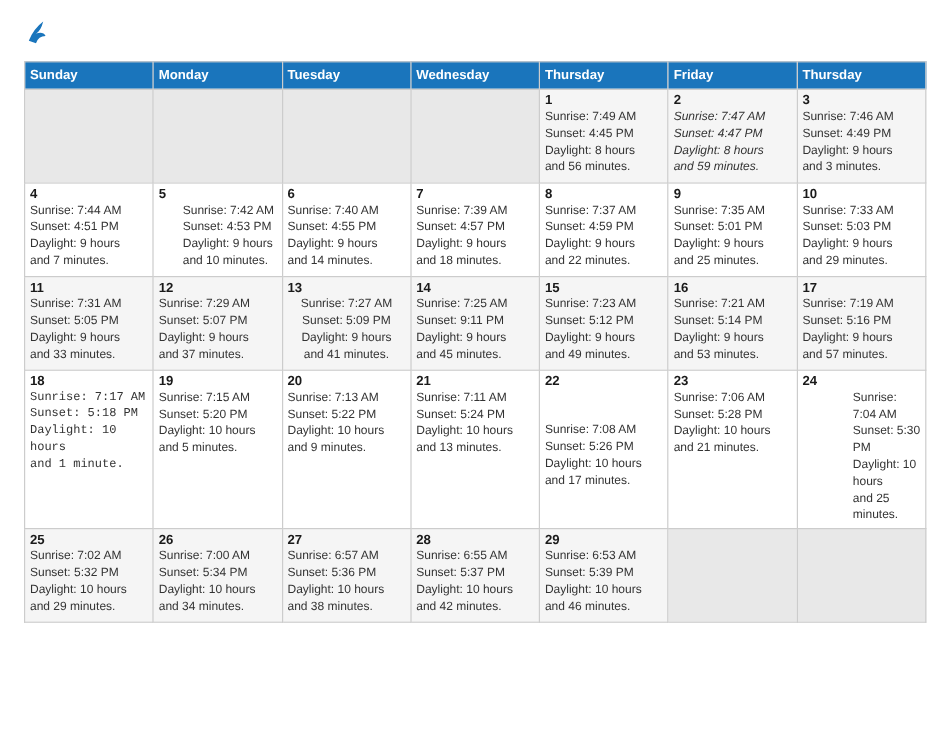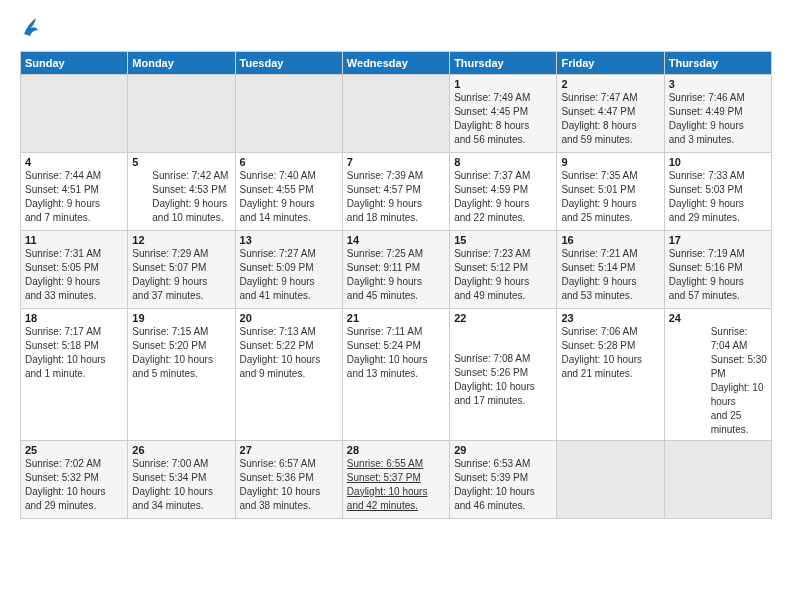--- a/index.html
+++ b/index.html
@@ -144,21 +144,21 @@
           <td class="empty-cell"></td>
           <td>
             <span class="day-number">1</span>
             <div class="day-info" style="white-space: pre-line;">Sunrise: 7:49 AM
 Sunset: 4:45 PM
 Daylight: 8 hours
 and 56 minutes.</div>
           </td>
           <td>
             <span class="day-number">2</span>
-            <div class="day-info" style="white-space: pre-line;">Sunrise: 7:47 AM
+            <div class="day-info" style="white-space: pre-line; font-style: italic;">Sunrise: 7:47 AM
 Sunset: 4:47 PM
 Daylight: 8 hours
 and 59 minutes.</div>
           </td>
           <td>
             <span class="day-number">3</span>
             <div class="day-info" style="white-space: pre-line;">Sunrise: 7:46 AM
 Sunset: 4:49 PM
 Daylight: 9 hours
 and 3 minutes.</div>
@@ -225,21 +225,21 @@
           </td>
           <td>
             <span class="day-number">12</span>
             <div class="day-info" style="white-space: pre-line;">Sunrise: 7:29 AM
 Sunset: 5:07 PM
 Daylight: 9 hours
 and 37 minutes.</div>
           </td>
           <td>
             <span class="day-number">13</span>
-            <div class="day-info" style="white-space: pre-line;">Sunrise: 7:27 AM
+            <div class="day-info" style="white-space: pre-line; text-align: center;">Sunrise: 7:27 AM
 Sunset: 5:09 PM
 Daylight: 9 hours
 and 41 minutes.</div>
           </td>
           <td>
             <span class="day-number">14</span>
             <div class="day-info" style="white-space: pre-line;">Sunrise: 7:25 AM
 Sunset: 9:11 PM
 Daylight: 9 hours
 and 45 minutes.</div>
@@ -262,21 +262,21 @@
             <span class="day-number">17</span>
             <div class="day-info" style="white-space: pre-line;">Sunrise: 7:19 AM
 Sunset: 5:16 PM
 Daylight: 9 hours
 and 57 minutes.</div>
           </td>
         </tr>
         <tr>
           <td>
             <span class="day-number">18</span>
-            <div class="day-info" style="white-space: pre-line;">Sunrise: 7:17 AM
+            <div class="day-info" style="white-space: pre-line; font-family: Liberation Mono, monospace;">Sunrise: 7:17 AM
 Sunset: 5:18 PM
 Daylight: 10 hours
 and 1 minute.</div>
           </td>
           <td>
             <span class="day-number">19</span>
             <div class="day-info" style="white-space: pre-line;">Sunrise: 7:15 AM
 Sunset: 5:20 PM
 Daylight: 10 hours
 and 5 minutes.</div>
@@ -334,21 +334,21 @@
           </td>
           <td>
             <span class="day-number">27</span>
             <div class="day-info" style="white-space: pre-line;">Sunrise: 6:57 AM
 Sunset: 5:36 PM
 Daylight: 10 hours
 and 38 minutes.</div>
           </td>
           <td>
             <span class="day-number">28</span>
-            <div class="day-info" style="white-space: pre-line; text-decoration: underline;">Sunrise: 6:55 AM
+            <div class="day-info" style="white-space: pre-line;">Sunrise: 6:55 AM
 Sunset: 5:37 PM
 Daylight: 10 hours
 and 42 minutes.</div>
           </td>
           <td>
             <span class="day-number">29</span>
             <div class="day-info" style="white-space: pre-line;">Sunrise: 6:53 AM
 Sunset: 5:39 PM
 Daylight: 10 hours
 and 46 minutes.</div>

